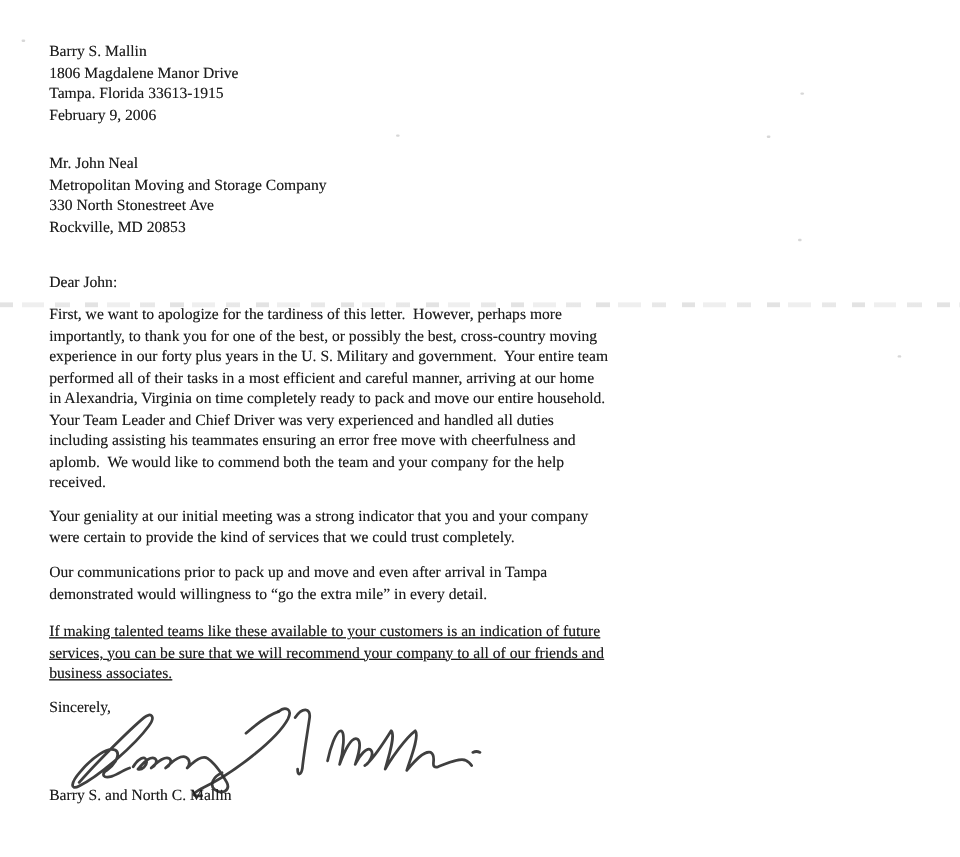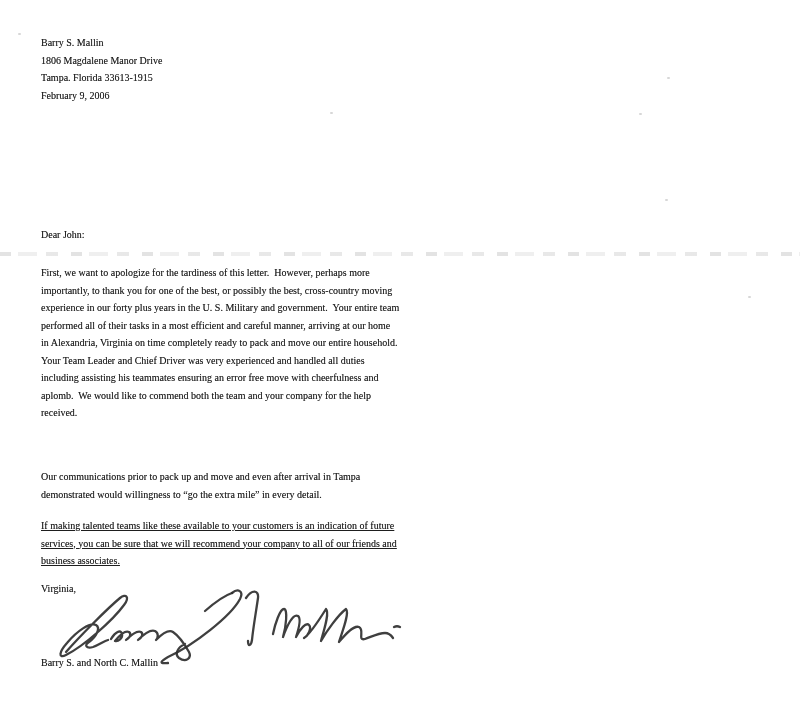--- a/index.html
+++ b/index.html
@@ -7,34 +7,34 @@
     padding: 0;
     background: #ffffff;
   }
   .page {
     position: relative;
     width: 800px;
     height: 714px;
     background: #ffffff;
     overflow: hidden;
     font-family: "Liberation Serif", "DejaVu Serif", serif;
-    font-size: 10px;
+    font-size: 13px;
     line-height: 17.5px;
     color: #1e1e1e;
   }
   .block {
     position: absolute;
     left: 41px;
     white-space: pre;
     text-shadow: 0 0 0.5px rgba(25,25,25,0.55);
   }
   .sender      { top: 34px;  }
   .recipient   { top: 127px; }
   .salutation  { top: 226px; }
-  .para-1      { top: 253px; margin-top: 11px; }
+  .para-1      { top: 253px; }
   .para-2      { top: 421px; }
   .para-3      { top: 468px; }
   .para-4      { top: 517px; text-decoration: underline; }
   .closing     { top: 580px; }
   .signer-name { top: 654px; }
 
   .signature-svg {
     position: absolute;
     left: 22px;
     top: 586px;
@@ -86,42 +86,48 @@
   <div class="speck" style="left:667px; top:77px;"></div>
   <div class="speck" style="left:639px; top:113px;"></div>
   <div class="speck" style="left:665px; top:199px;"></div>
   <div class="speck" style="left:748px; top:296px;"></div>
 
   <div class="block sender">Barry S. Mallin
 1806 Magdalene Manor Drive
 Tampa. Florida 33613-1915
 February 9, 2006</div>
 
+  <div class="block recipient">Mr. John Neal
+Metropolitan Moving and Storage Company
+330 North Stonestreet Ave
+Rockville, MD 20853</div>
 
   <div class="block salutation">Dear John:</div>
 
   <div class="block para-1">First, we want to apologize for the tardiness of this letter.  However, perhaps more
 importantly, to thank you for one of the best, or possibly the best, cross-country moving
 experience in our forty plus years in the U. S. Military and government.  Your entire team
 performed all of their tasks in a most efficient and careful manner, arriving at our home
 in Alexandria, Virginia on time completely ready to pack and move our entire household.
 Your Team Leader and Chief Driver was very experienced and handled all duties
 including assisting his teammates ensuring an error free move with cheerfulness and
 aplomb.  We would like to commend both the team and your company for the help
 received.</div>
 
+  <div class="block para-2">Your geniality at our initial meeting was a strong indicator that you and your company
+were certain to provide the kind of services that we could trust completely.</div>
 
   <div class="block para-3">Our communications prior to pack up and move and even after arrival in Tampa
 demonstrated would willingness to “go the extra mile” in every detail.</div>
 
   <div class="block para-4">If making talented teams like these available to your customers is an indication of future
 services, you can be sure that we will recommend your company to all of our friends and
 business associates.</div>
 
-  <div class="block closing">Virginia,</div>
+  <div class="block closing">Sincerely,</div>
 
   <svg class="signature-svg" viewBox="0 0 380 80" aria-label="handwritten signature">
 
     <path d="M 44,66 C 58,50 86,22 98,12 C 104,7 108,11 102,19 C 91,34 62,60 44,69 C 36,73 37,66 45,57 C 55,45 68,36 74,39 C 79,42 74,51 67,56 C 62,59 64,63 71,61 C 77,59 82,55 86,54"></path>
 
     <path d="M 89,53 C 93,46 99,43 100,48 C 101,52 96,56 93,55 C 97,50 103,44 107,46 C 110,48 107,53 104,54 C 109,49 115,44 119,46 C 122,48 119,53 116,54 C 121,49 128,43 133,45 C 137,47 136,52 134,54 C 139,49 146,43 151,46 C 157,50 163,59 167,66 C 170,72 164,77 157,72 C 152,68 156,61 163,58"></path>
 
     <path d="M 210,7 C 216,2 222,5 218,13 C 209,30 172,59 146,71 C 139,75 136,78 146,77"></path>
     <path d="M 210,7 C 201,10 191,18 183,25"></path>
 

